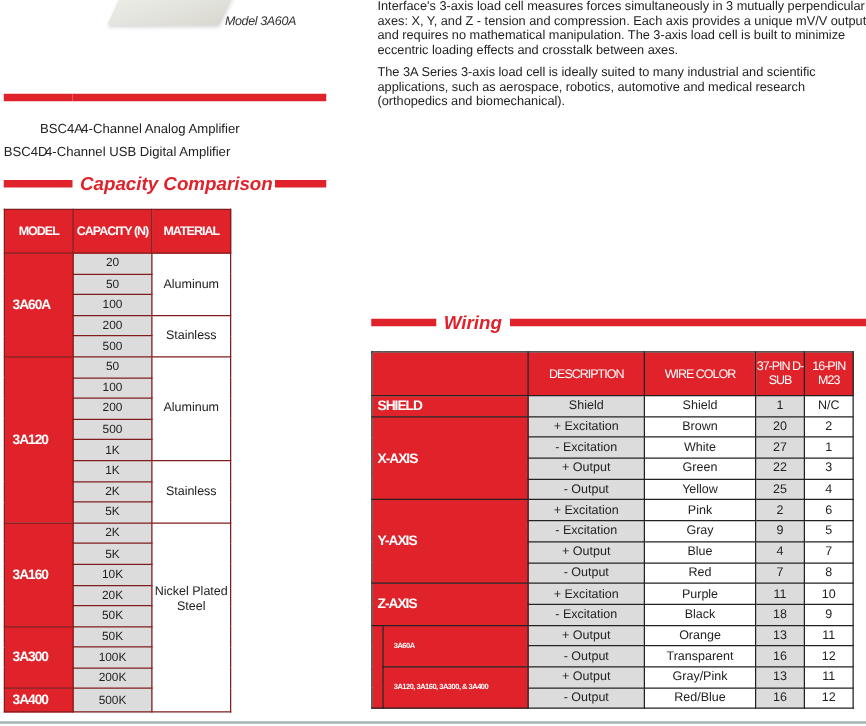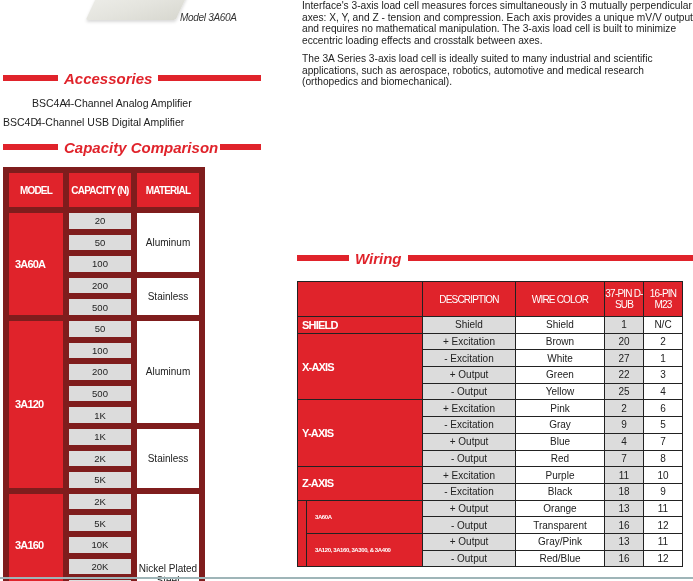--- a/index.html
+++ b/index.html
@@ -15,21 +15,21 @@
   .sec-head .bar { background:#e0232b; height:6px; }
   .sec-head .title { color:#e0232b; font-weight:bold; font-style:italic; font-size:15px; padding:0 6px; white-space:nowrap; }
 
   .acc-row { left:3px; font-size:10.5px; color:#222; display:flex; }
   .acc-row .code { width:28px; }
   .acc-row .desc { margin-left:5px; }
 
   
   table { border-collapse:collapse; }
   .cap { left:3px; top:167px; }
-  .cap td, .cap th { border:6px solid #7f1d1d; padding:0; text-align:center; font-size:9.5px; }
+  .cap td, .cap th { border:1px solid #7f1d1d; padding:0; text-align:center; font-size:9.5px; }
   .cap th { background:#e0232b; color:#fff; font-family:"Liberation Sans", sans-serif; font-weight:bold; font-size:10px; letter-spacing:-0.8px; transform-origin:center; height:34px; }
   .cap .model { background:#e0232b; color:#fff; font-weight:bold; font-size:11px; letter-spacing:-0.8px; text-align:left; padding-left:6px; width:48px; }
   .cap .capv { background:#dcdcdc; width:62px; height:15.6px; }
   .cap .mat { background:#fff; width:62px; font-size:10px; }
 
   
   .body-text { left:302px; top:0px; width:392px; font-size:10.2px; line-height:11.7px; color:#222; }
   .body-text p { margin:0 0 6px 0; }
 
   
@@ -47,21 +47,20 @@
   .bottom-line { left:0; top:577px; width:693px; height:2px; background:#9fb5b8; }
 </style>
 </head>
 <body>
 
 <div class="abs product-img"></div>
 <div class="abs caption">Model 3A60A</div>
 
 <div class="abs sec-head" style="left:3px; top:69px; width:258px;">
   <div class="bar" style="width:55px;"></div>
-  <div class="title">Accessories</div>
   <div class="bar" style="flex:1;"></div>
 </div>
 
 <div class="abs acc-row" style="top:97px;padding-left:29px;">
   <span class="code">BSC4A</span>
   <span class="desc">4-Channel Analog Amplifier</span>
 </div>
 <div class="abs acc-row" style="top:116px;">
   <span class="code">BSC4D</span>
   <span class="desc">4-Channel USB Digital Amplifier</span>

